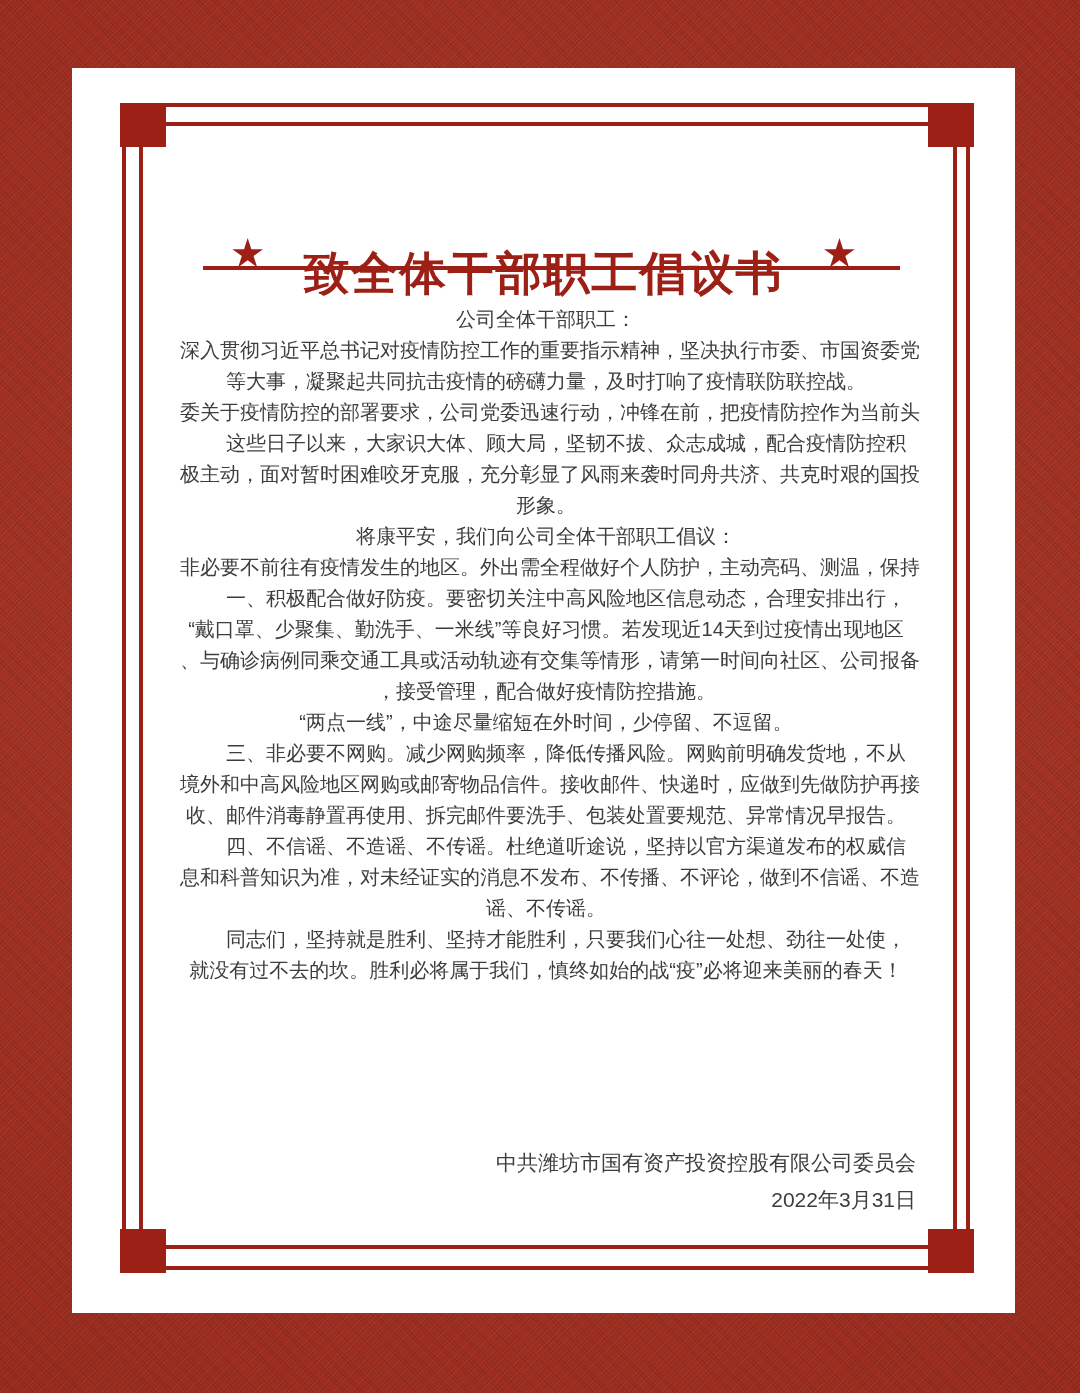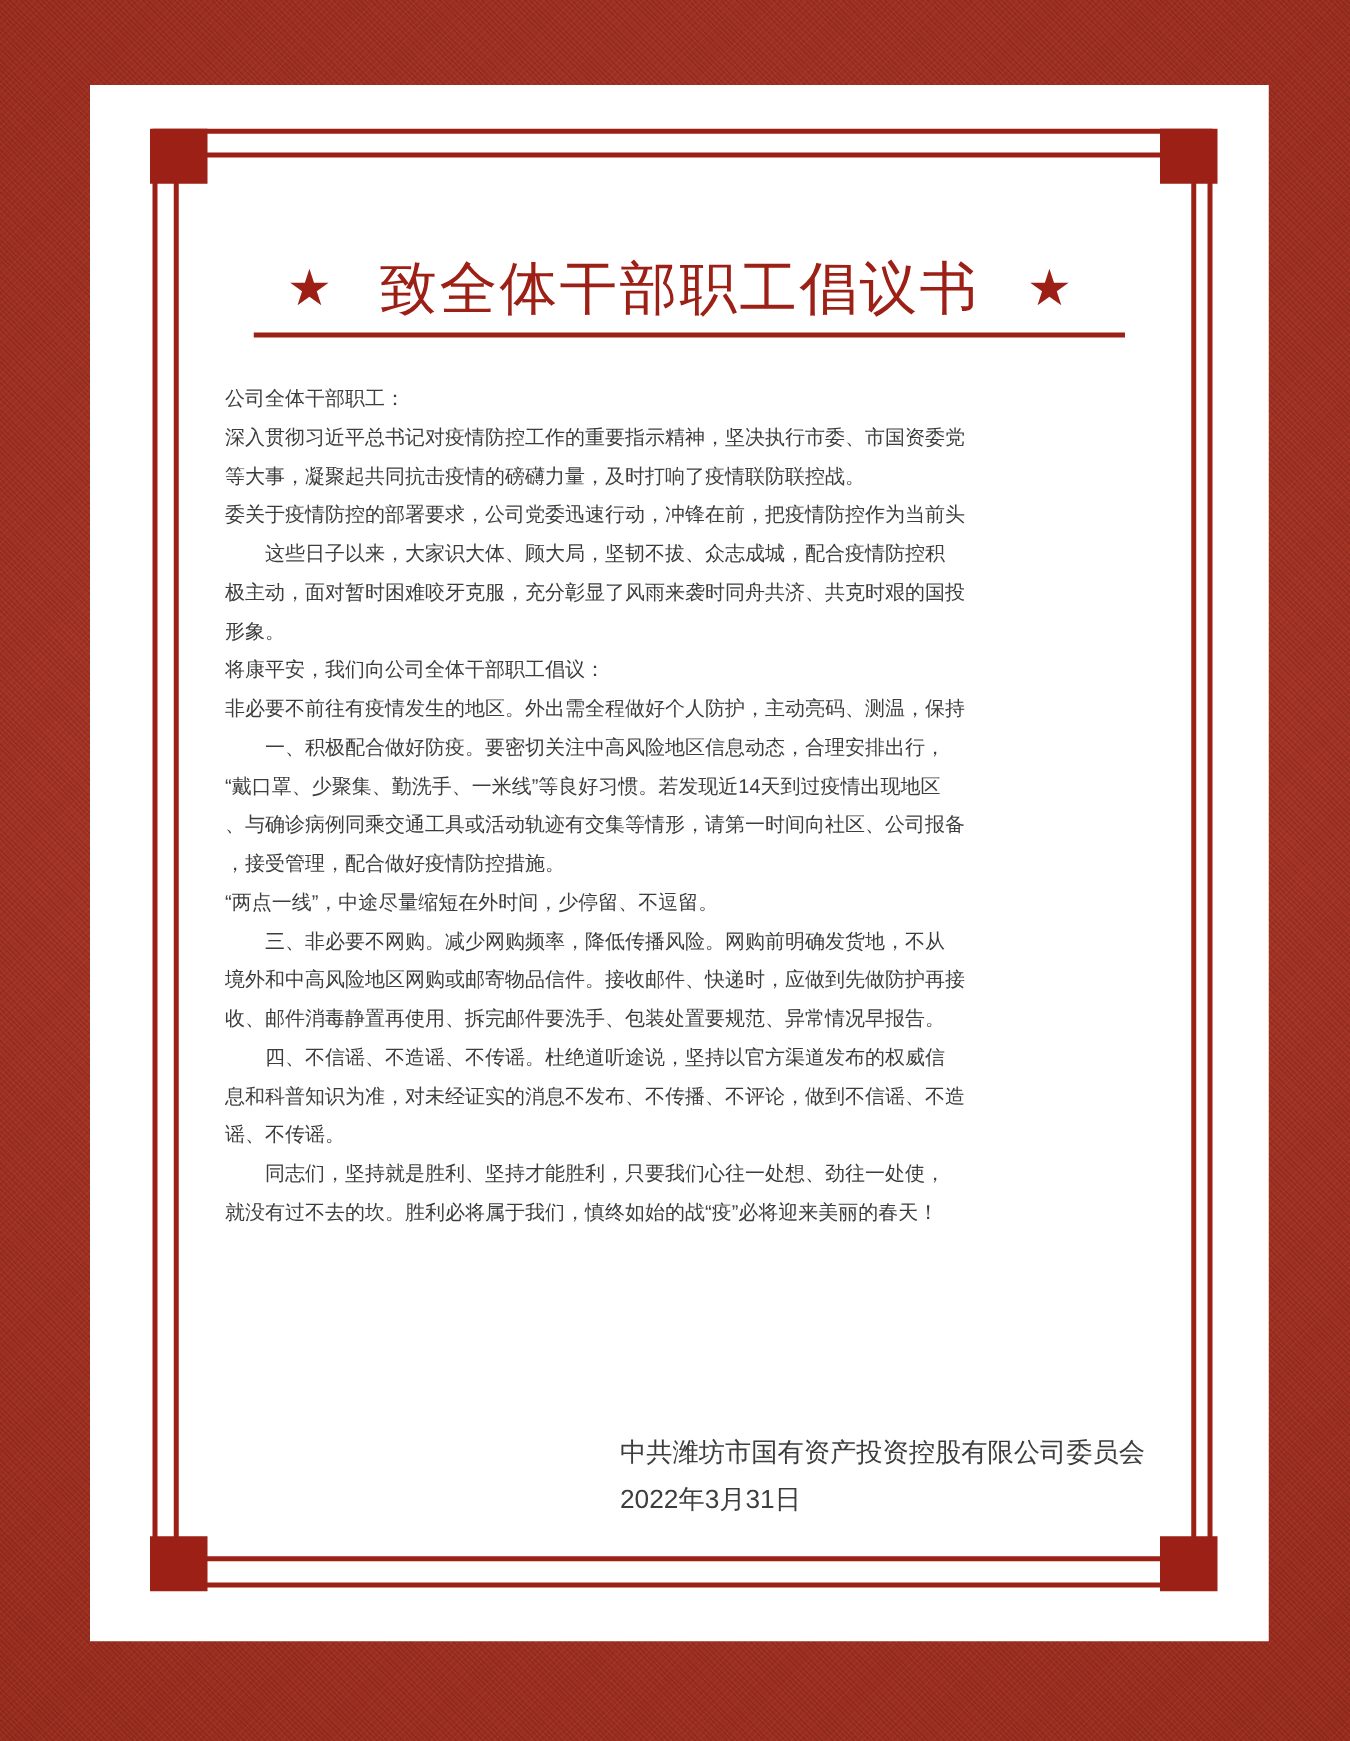--- a/index.html
+++ b/index.html
@@ -55,46 +55,48 @@
     left: 0; right: 0; top: 132px;
     display: flex;
     justify-content: center;
     align-items: center;
     gap: 38px;
     color: var(--accent, #9c2016);
   }
   .title-star { font-size: 40px; line-height: 1; }
   .doc-title {
     font-size: 46px;
-    font-weight: normal;
+    font-weight: bold;
     letter-spacing: 2px;
     white-space: nowrap;
+    margin-top: 43px;
   }
   .title-underline {
     position: absolute;
     left: 131px; top: 198px;
     width: 697px; height: 4px;
     background: var(--accent, #9c2016);
   }
 
   .body-text {
     position: absolute;
     left: 108px; top: 236px;
     width: 732px;
-    font-size: 16px;
+    font-size: 20px;
     line-height: 31px;
     color: var(--text, #3d3d3d);
+    text-align: center;
   }
   .text-line { white-space: pre; height: 31px; overflow: visible; }
 
   .signature-block {
     position: absolute;
     left: 634px; top: 1076px;
     transform: translateX(-50%);
-    text-align: left;
+    text-align: right;
     color: var(--text, #3d3d3d);
     font-size: 21px;
     line-height: 37px;
     white-space: nowrap;
   }
 </style>
 </head>
 <body>
 
 <div class="canvas">

